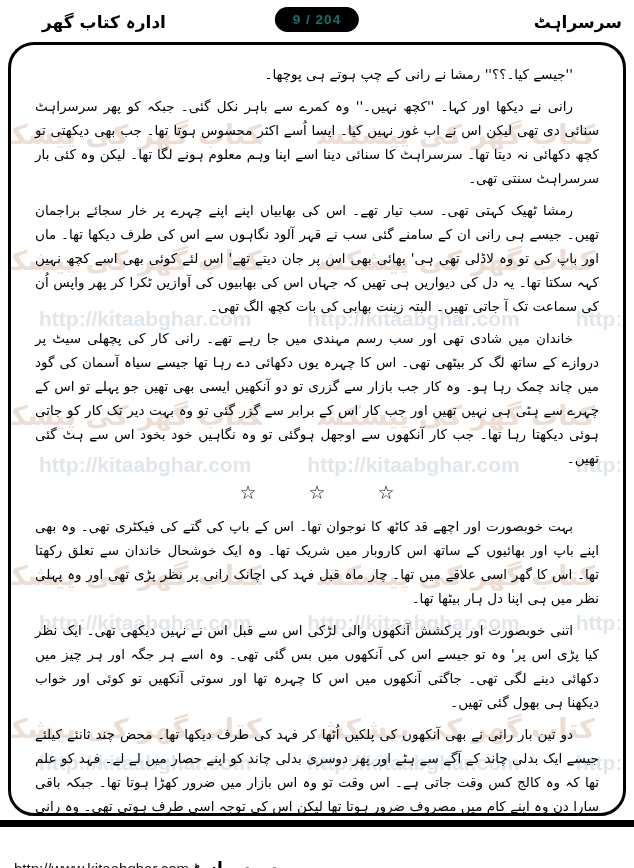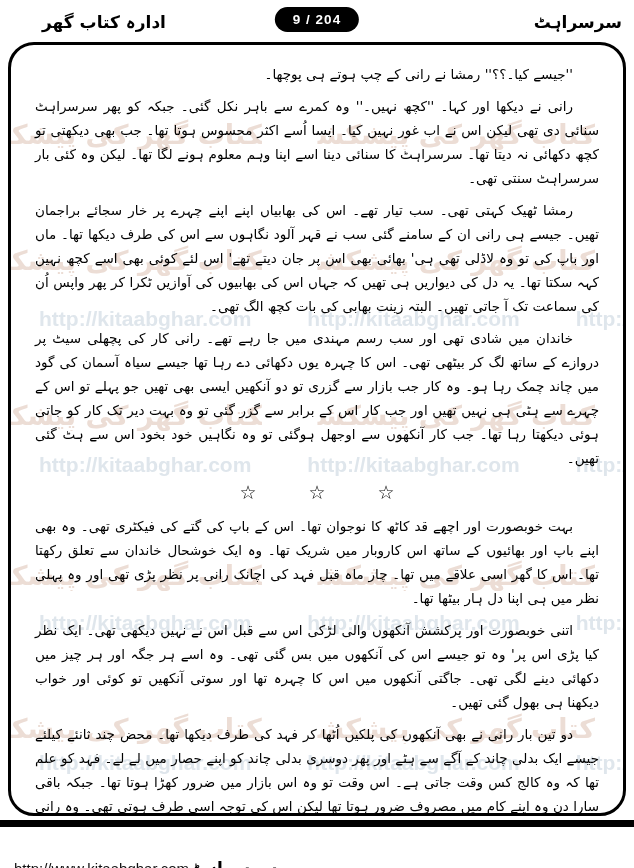--- a/index.html
+++ b/index.html
@@ -11,21 +11,21 @@
 
   
   .hdr {
     position:absolute; top:4px; left:0; right:0; height:36px;
     display:flex; align-items:center; justify-content:space-between;
     padding:0 12px 0 42px;
   }
   .urdu-bold { font-weight:bold; font-size:17px; direction:rtl; color:#000; }
   .pill {
     position:absolute; left:50%; transform:translateX(-50%);
-    background:#000000; color:#ffffff; border-radius:999px;
+    background:#000000; color:#0f766e; border-radius:999px;
     padding:5px 18px; font-family:"Liberation Sans", sans-serif;
     font-weight:bold; font-size:13.5px; letter-spacing:1px; white-space:nowrap;
   }
   .hdr .pill { top:3px; }
 
   
   .frame {
     position:absolute; top:42px; left:8px; right:8px; height:768px;
     border:3px solid #000; border-radius:26px; overflow:hidden; background:#fff;
   }

